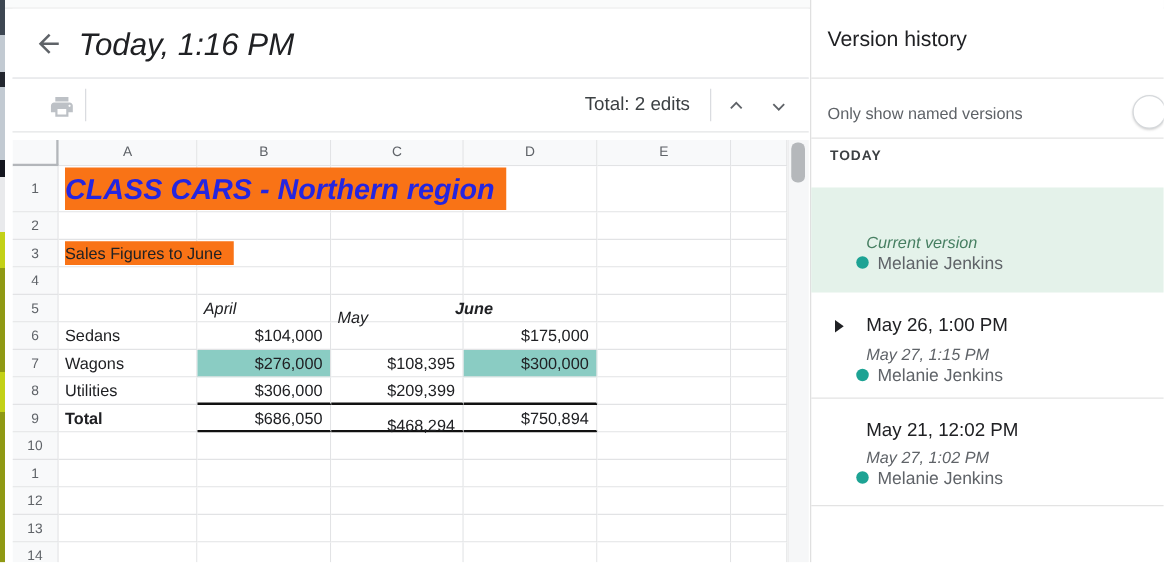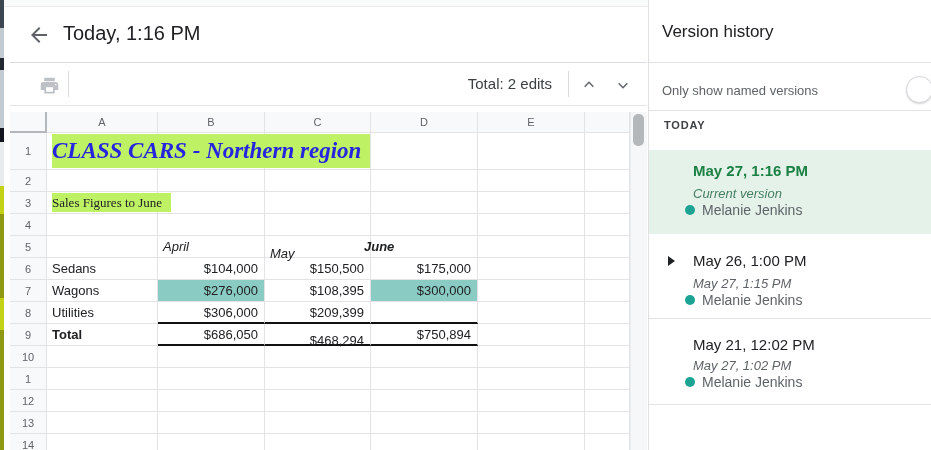--- a/index.html
+++ b/index.html
@@ -16,21 +16,21 @@
   .edge-strip{left:0;top:0;width:4px;height:450px;
     background:linear-gradient(to bottom,
       #3d4752 0 28px,#c2cad2 28px 58px,#22262e 58px 70px,#c2cad2 70px 128px,
       #14161f 128px 142px,#e9eaec 142px 186px,#c3d117 186px 214px,#8f9913 214px 298px,
       #c3d117 298px 330px,#8f9913 330px 450px);}
   .top-strip{left:4px;top:0;width:927px;height:6px;background:#fafbfb;border-bottom:1px solid #ececec;}
 
   
   .doc-header{left:10px;top:7px;width:637px;height:55px;background:#fff;border-bottom:1px solid #dadce0;}
   .back-btn{left:15px;top:14px;width:28px;height:28px;cursor:pointer;display:flex;align-items:center;justify-content:center;}
-  .page-title{left:53px;top:15px;font-size:20px;color:var(--text-dark);white-space:nowrap;}
+  .page-title{left:53px;top:15px;font-size:25px;color:var(--text-dark);white-space:nowrap;font-style:italic;}
 
   
   .toolbar{left:10px;top:63px;width:637px;height:42px;background:#fff;border-bottom:1px solid #e4e5e6;}
   .print-btn{left:26px;top:9px;width:26px;height:26px;display:flex;align-items:center;justify-content:center;}
   .tb-divider{left:58px;top:8px;width:1px;height:26px;background:#dadce0;}
   .edits-count{right:95px;top:12px;font-size:15px;color:#3c4043;white-space:nowrap;}
   .tb-divider2{left:558px;top:8px;width:1px;height:26px;background:#dadce0;}
   .chev{top:9px;width:26px;height:26px;display:flex;align-items:center;justify-content:center;cursor:pointer;}
   .chev-up{left:566px;} .chev-down{left:600px;}
 
@@ -40,21 +40,21 @@
         border-bottom:1px solid var(--grid-line);background:#fff;}
   .cell.hl{background:var(--highlight-teal);}
   .cell.bb2{border-bottom:2px solid #111;}
   .chead,.rhead{background:var(--header-bg);color:var(--text-gray);font-size:11px;
         display:flex;align-items:center;justify-content:center;}
   .corner{background:var(--header-bg);border-right:2px solid #b3b6ba;border-bottom:2px solid #b3b6ba;}
   .ctext{position:absolute;display:flex;align-items:center;font-size:13px;color:var(--text-dark);
          white-space:nowrap;pointer-events:none;}
   .ctext.num{justify-content:flex-end;}
   .ctext.bold{font-weight:bold;} .ctext.italic{font-style:italic;}
-  .ctext.flow{background:#bef264;z-index:2;padding-right:9px;font-family:Liberation Serif, serif;}
+  .ctext.flow{background:#f97316;z-index:2;padding-right:9px;}
   .ctext.title{font-size:23px;font-weight:bold;font-style:italic;color:var(--title-blue);}
 
   
   .vscroll{left:630px;top:112px;width:16px;height:338px;background:#f6f7f8;border-left:1px solid #ececec;}
   .vthumb{position:absolute;left:2px;top:2px;width:11px;height:32px;background:#b5b8bb;border-radius:5px;}
 
   
   .panel{left:648px;top:0;width:283px;height:450px;background:#fff;border-left:1px solid #e0e0e0;box-sizing:border-box;}
   .panel-title{left:13px;top:22px;font-size:17px;color:var(--text-dark);}
   .phr{left:0;width:283px;height:1px;background:#e3e3e3;}
@@ -217,21 +217,20 @@
       <div class="cell" style="left: 361px; top: 322px; width: 107px; height: 22px;"></div>
       <div class="cell" style="left: 468px; top: 322px; width: 107px; height: 22px;"></div>
       <div class="cell" style="left: 575px; top: 322px; width: 45px; height: 22px;"></div>
       <div class="ctext title flow" style="left: 42px; top: 22px; height: 34px;">CLASS CARS - Northern region</div>
       <div class="ctext text flow" style="left: 42px; top: 81px; height: 19px;">Sales Figures to June</div>
       <div class="ctext italic" style="left: 153px; top: 125px; height: 19px;">April</div>
       <div class="ctext italic" style="left: 260px; top: 125px; height: 33px;">May</div>
       <div class="ctext italic" style="left: 354px; top: 125px; height: 19px; font-weight: bold;">June</div>
       <div class="ctext text" style="left: 42px; top: 147px; height: 19px;">Sedans</div>
       <div class="ctext num" style="left: 148px; top: 147px; width: 100px; height: 19px;">$104,000</div>
-      <div class="ctext num" style="left: 255px; top: 147px; width: 99px; height: 19px;">$150,500</div>
       <div class="ctext num" style="left: 361px; top: 147px; width: 100px; height: 19px;">$175,000</div>
       <div class="ctext text" style="left: 42px; top: 169px; height: 19px;">Wagons</div>
       <div class="ctext num" style="left: 148px; top: 169px; width: 100px; height: 19px;">$276,000</div>
       <div class="ctext num" style="left: 255px; top: 169px; width: 99px; height: 19px;">$108,395</div>
       <div class="ctext num" style="left: 361px; top: 169px; width: 100px; height: 19px;">$300,000</div>
       <div class="ctext text" style="left: 42px; top: 191px; height: 19px;">Utilities</div>
       <div class="ctext num" style="left: 148px; top: 191px; width: 100px; height: 19px;">$306,000</div>
       <div class="ctext num" style="left: 255px; top: 191px; width: 99px; height: 19px;">$209,399</div>
       <div class="ctext bold" style="left: 42px; top: 213px; height: 19px;">Total</div>
       <div class="ctext num" style="left: 148px; top: 213px; width: 100px; height: 19px;">$686,050</div>
@@ -245,21 +244,20 @@
 
   <div class="abs panel">
     <div class="abs panel-title">Version history</div>
     <div class="abs phr" style="top:62px"></div>
     <div class="abs toggle-label">Only show named versions</div>
     <div class="abs toggle-knob"></div>
     <div class="abs phr" style="top:110px"></div>
     <div class="abs section-hdr">TODAY</div>
     <div id="version-list">
         <div class="ver current" style="top: 150px; height: 84px;">
-          <div class="ver-title" style="top: 12px;">May 27, 1:16 PM</div>
           <div class="ver-sub" style="top: 36px;">Current version</div>
           <div class="ver-author" style="top: 52px;">
             <span class="dot"></span>
             <span class="ver-name">Melanie Jenkins</span>
           </div>
         </div>
         <div class="ver" style="top: 244px; height: 74px;">
           <span class="tri" style="top: 12px;"></span>
           <div class="ver-title" style="top: 8px;">May 26, 1:00 PM</div>
           <div class="ver-sub" style="top: 32px;">May 27, 1:15 PM</div>

